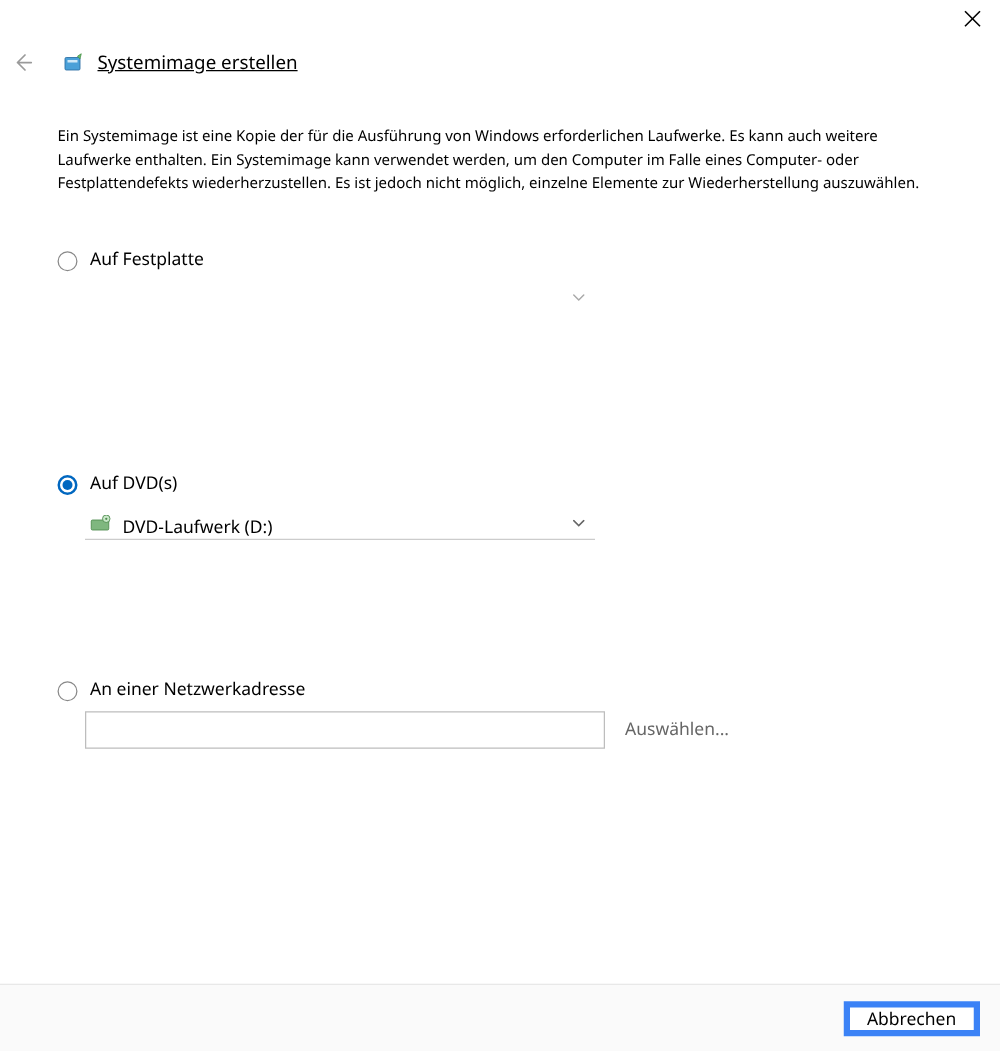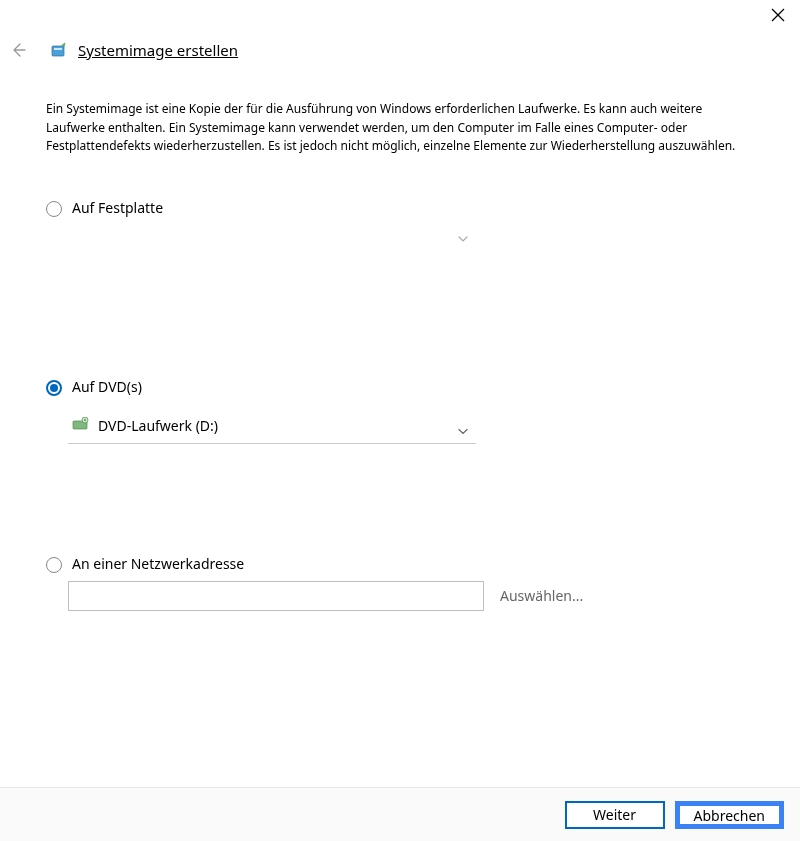--- a/index.html
+++ b/index.html
@@ -100,27 +100,27 @@
       border: 2px solid #0067c0;
     }
     .radio.selected::after {
       content: "";
       width: 8px; height: 8px;
       border-radius: 50%;
       background: #0067c0;
     }
 
     .dvd-select {
-      margin-top: 20px;
+      margin-top: 8px;
       margin-left: 22px;
       width: 408px;
       height: 28px;
       border-bottom: 1px solid #ccc;
       display: flex;
-      align-items: flex-start;
+      align-items: flex-end;
       gap: 8px;
       cursor: pointer;
       padding-left: 4px;
       position: relative;
     }
     .dvd-select .chev {
       position: absolute;
       right: 8px;
       top: 50%;
       transform: translateY(-50%);
@@ -261,15 +261,14 @@
     </div>
     <div class="net-row">
       <input class="net-input" type="text" value="" style="">
       <span class="select-link">Auswählen...</span>
     </div>
   </div>
 
 </div>
 
 <div class="footer">
-  <button class="btn primary">Weiter</button>
   <button class="btn">Abbrechen</button>
 </div>
 
 </body></html>

